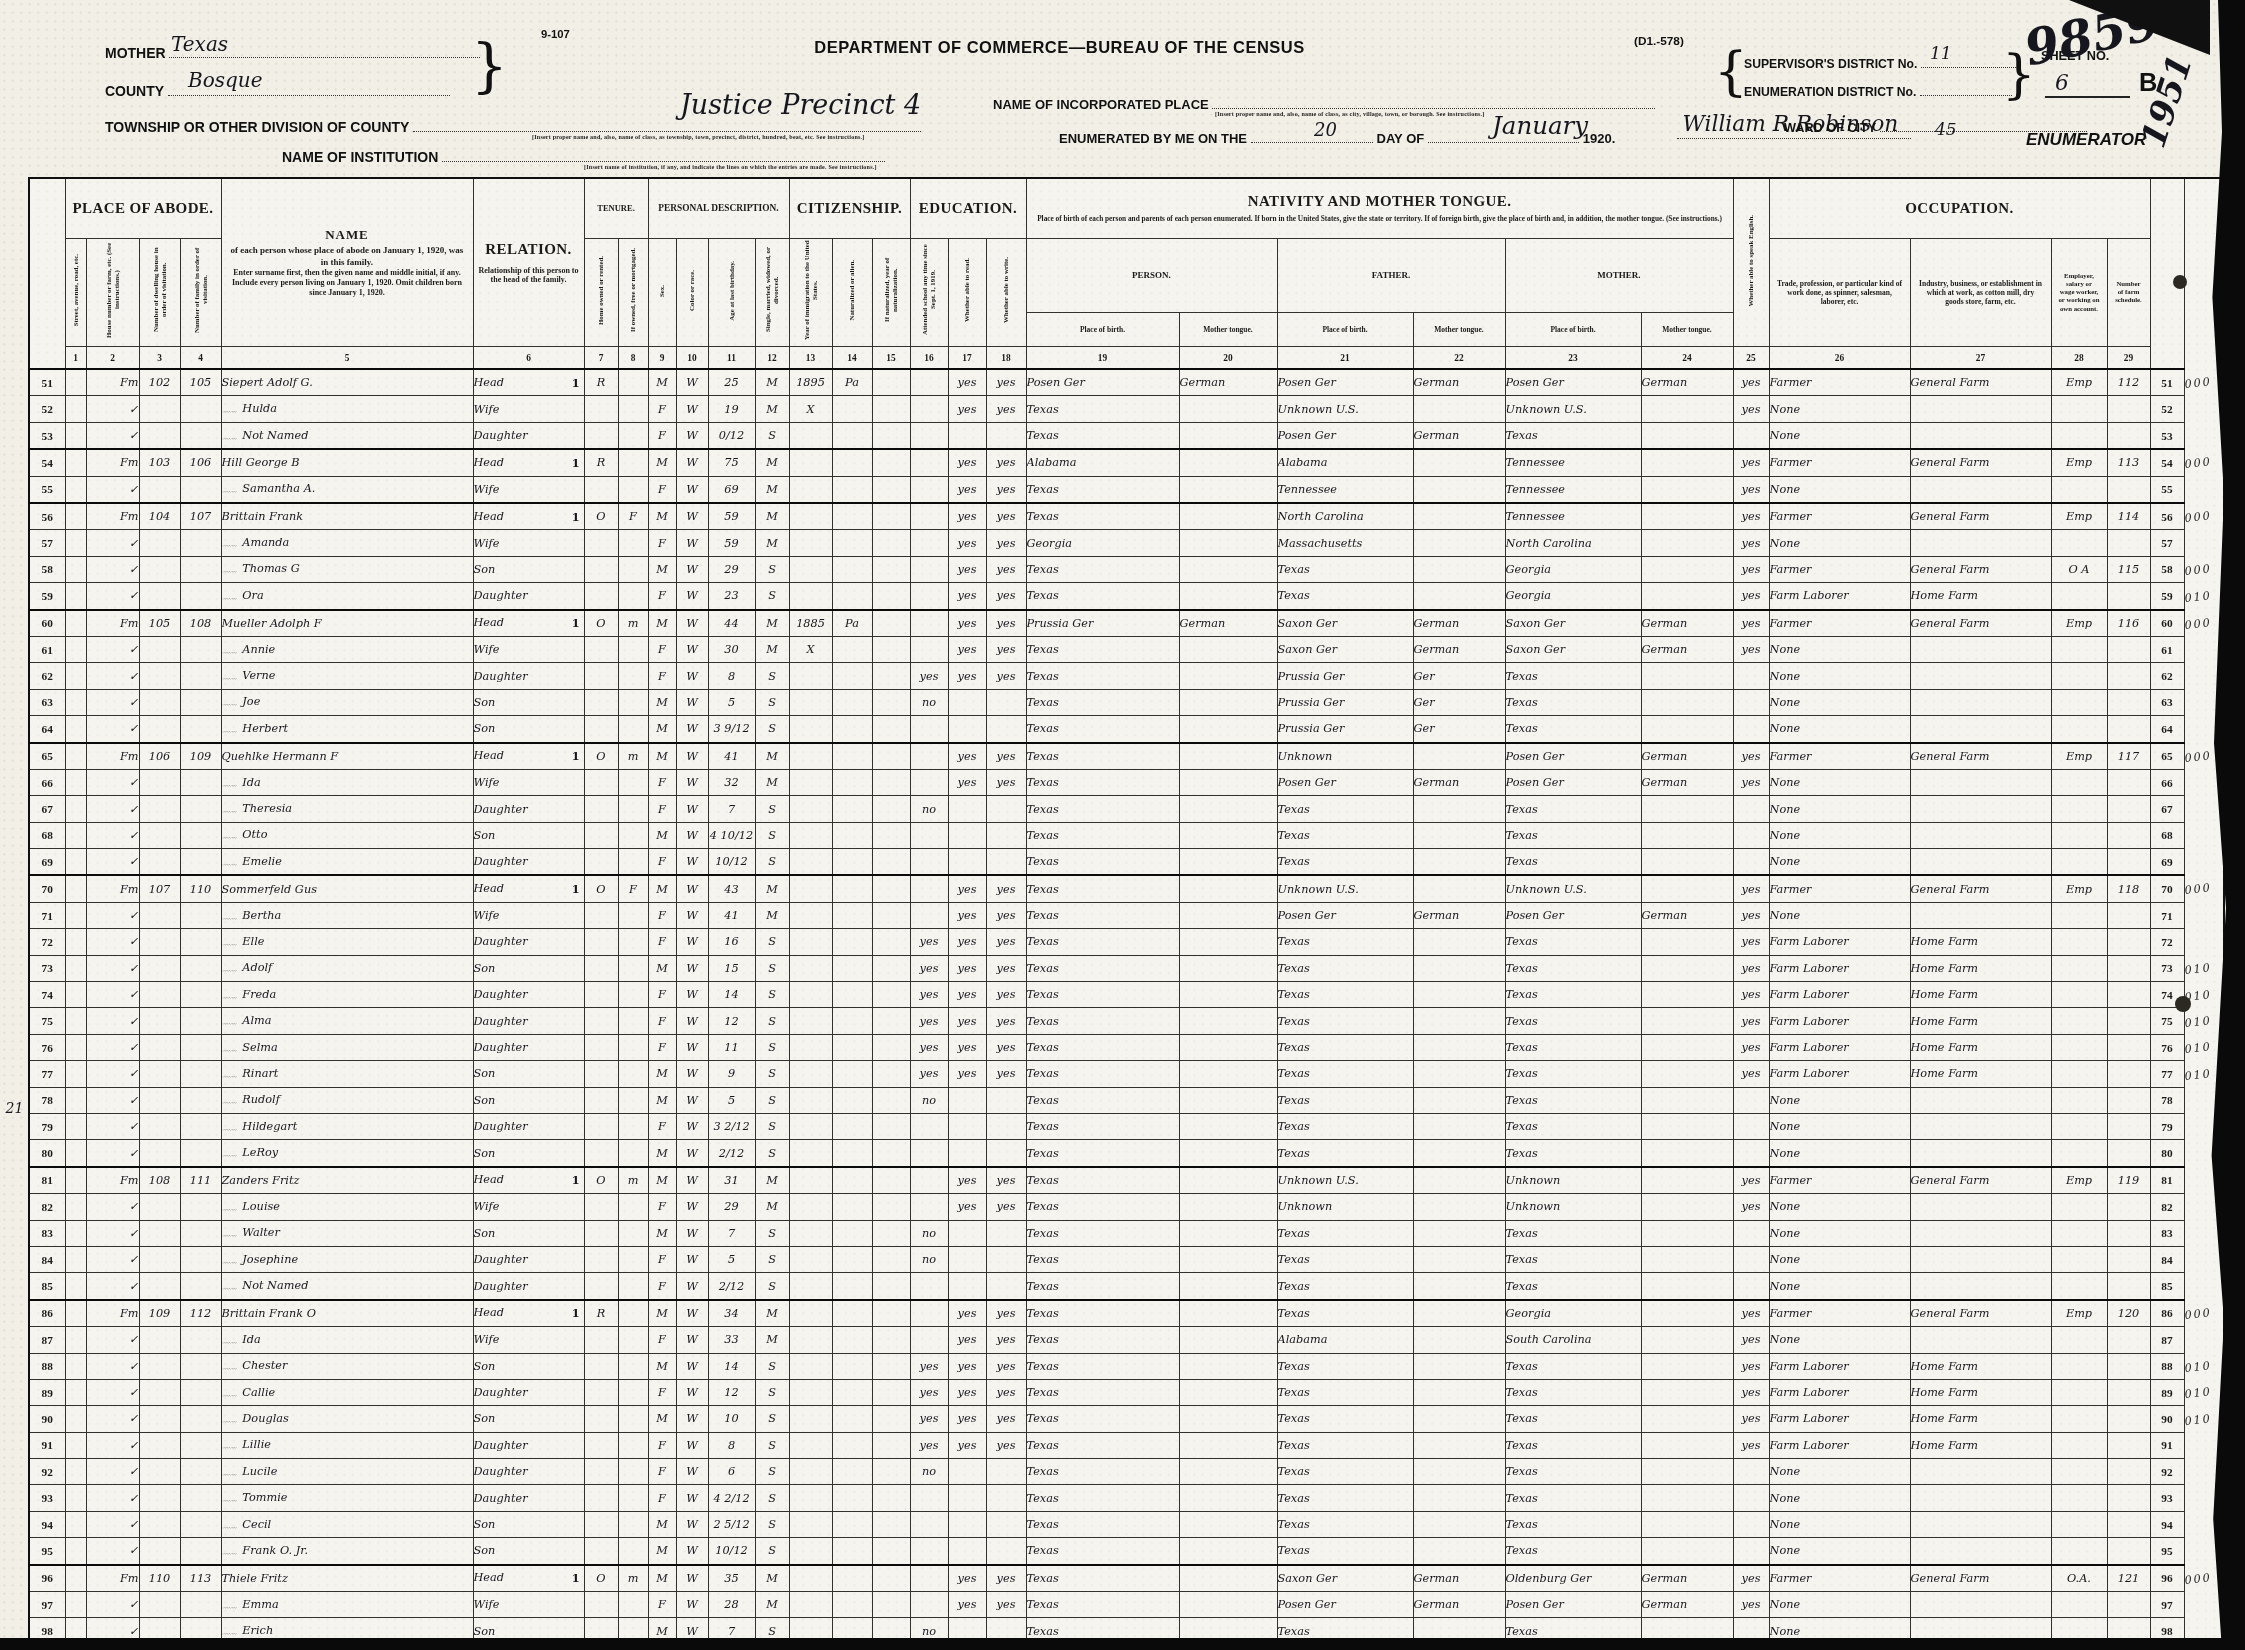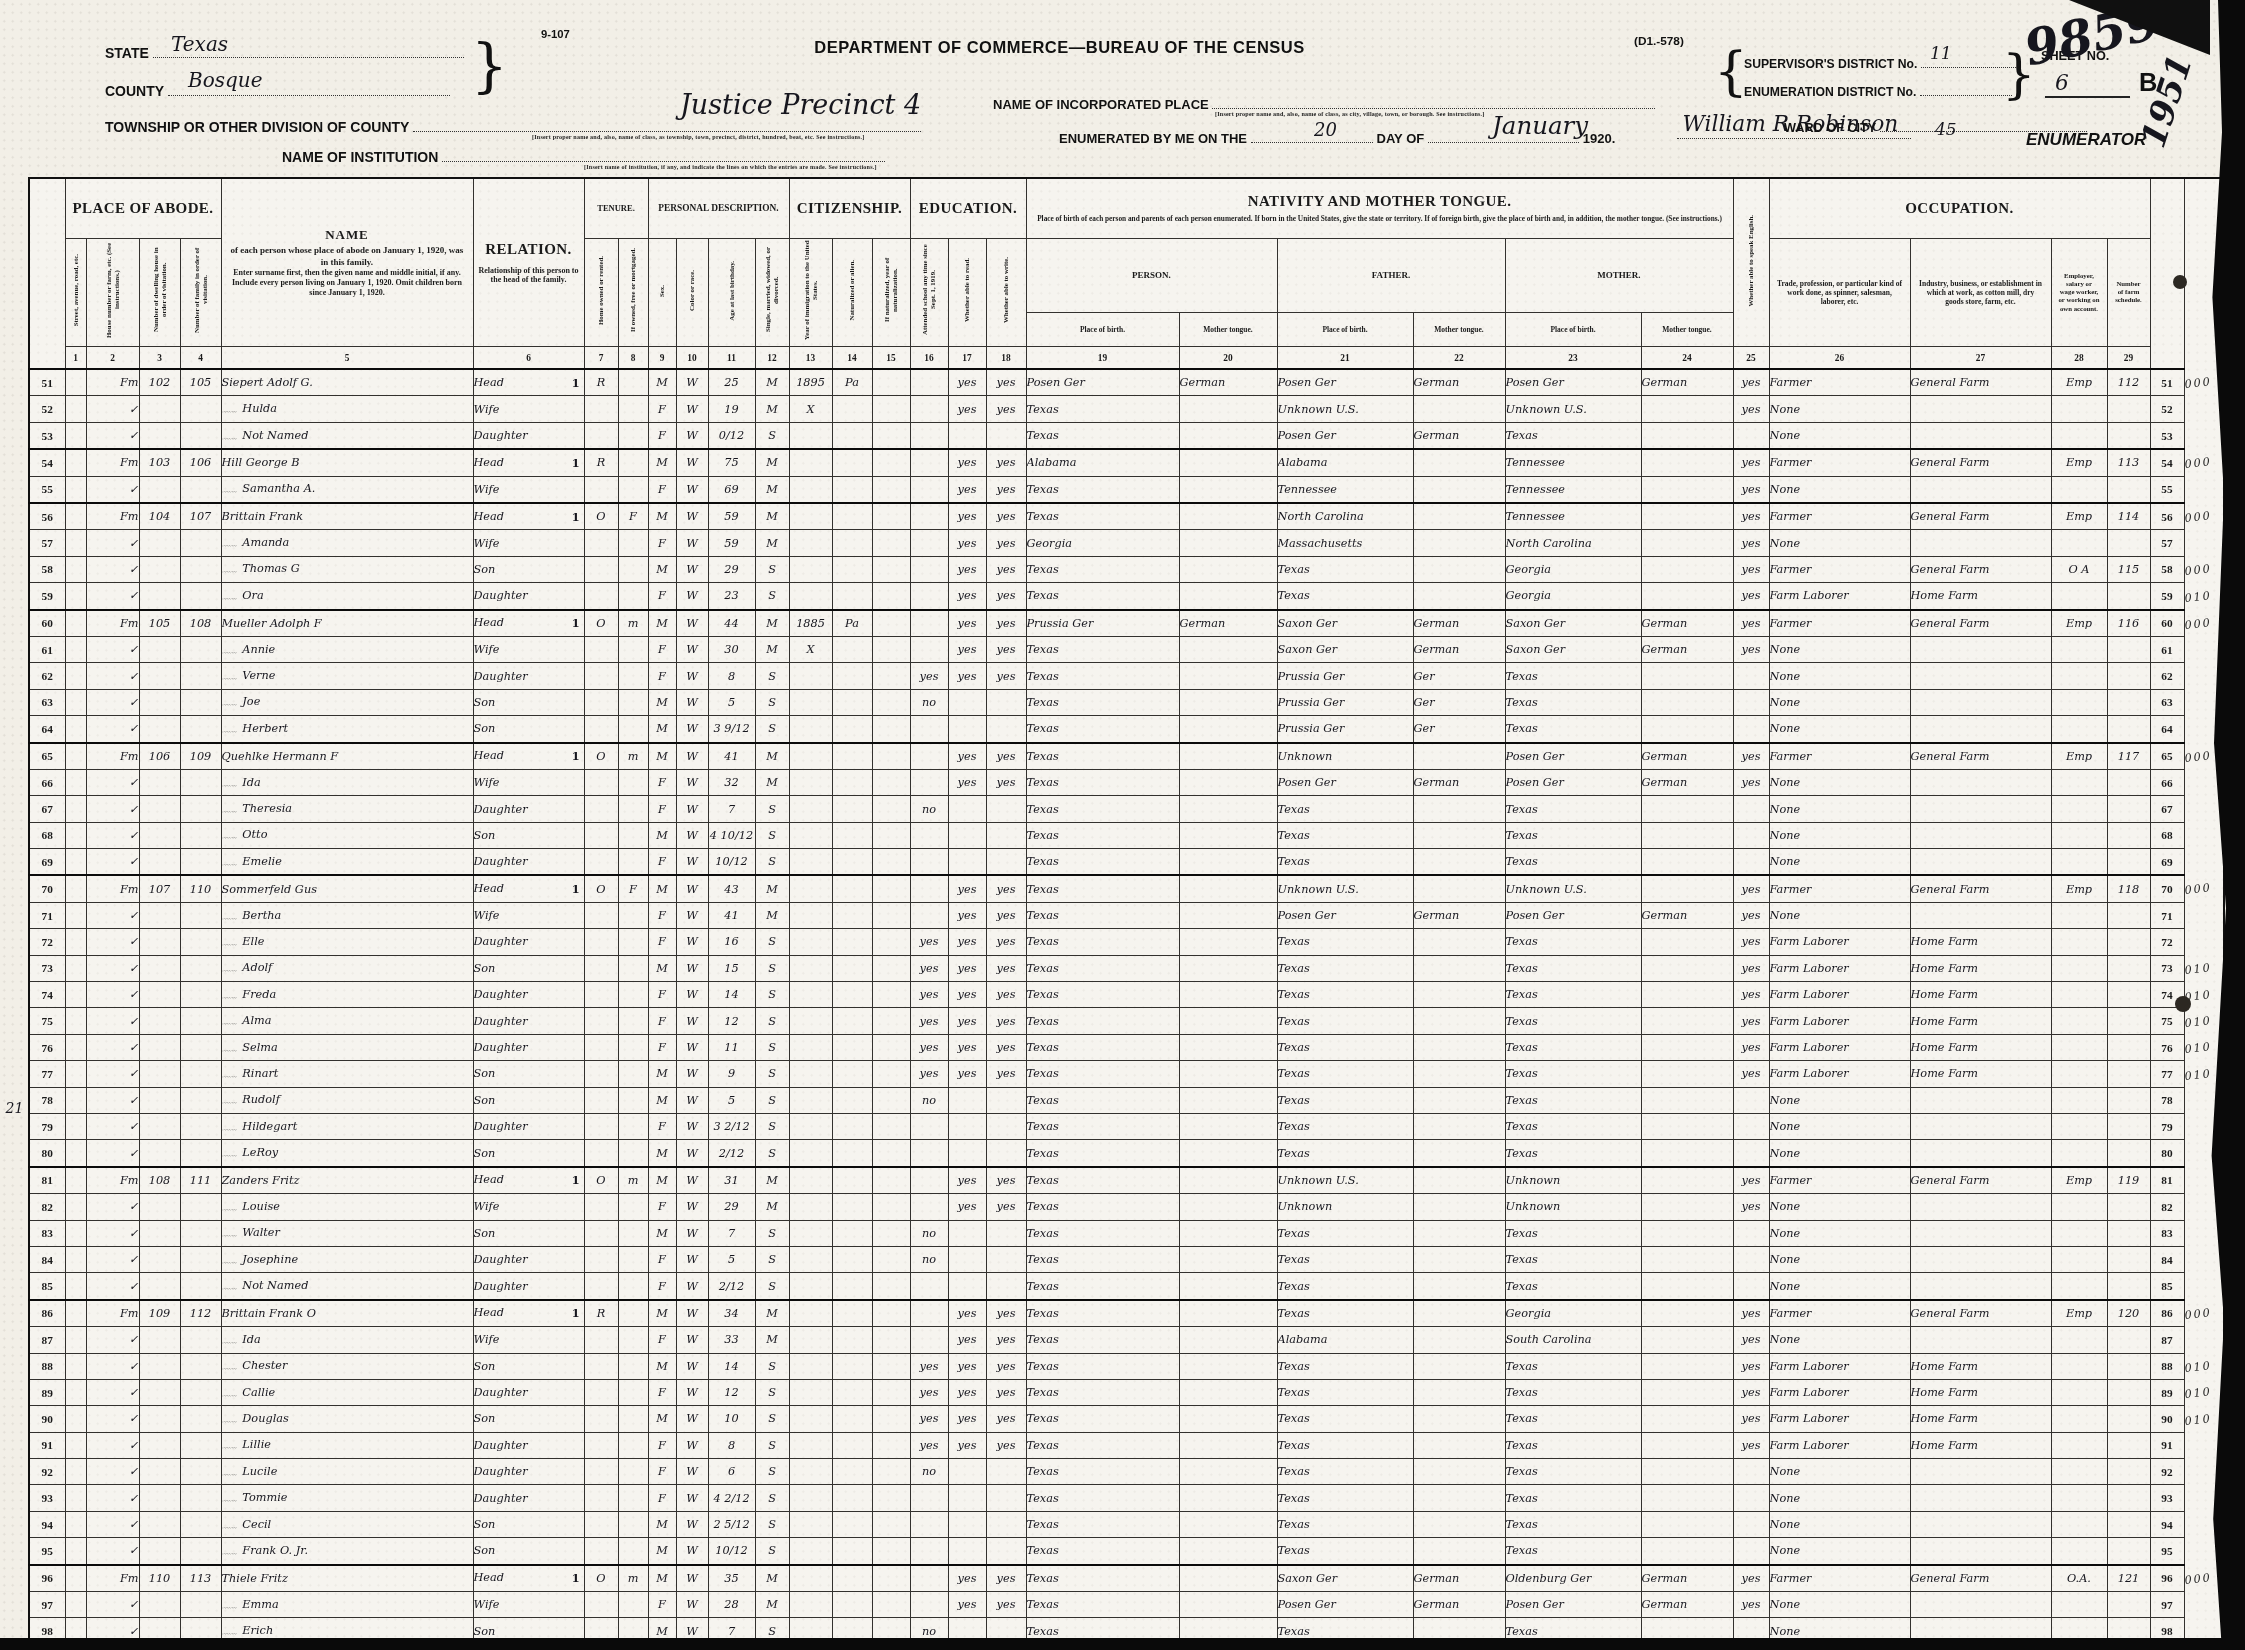--- a/index.html
+++ b/index.html
@@ -57,21 +57,21 @@
 </head>
 <body>
 
 <div id="page">
 
   <div class="abs lbl" style="left:541px;top:28px;font-size:11.3px;">9-107</div>
   <div class="abs lbl" style="left:777px;top:38px;width:565px;text-align:center;font-size:16.5px;letter-spacing:0.5px;">DEPARTMENT OF COMMERCE—BUREAU OF THE CENSUS</div>
   <div class="abs lbl" style="left:1634px;top:34px;font-size:11.8px;">(D1.-578)</div>
 
   <div class="abs" style="left:105px;top:45px;">
-    <span class="lbl" style="font-size:14px;">STATE</span>
+    <span class="lbl" style="font-size:14px;">MOTHER</span>
     <span class="dots" style="width:311px;"></span>
   </div>
   <div class="abs hw" style="left:171px;top:32px;font-size:20px;">Texas</div>
 
   <div class="abs" style="left:105px;top:83px;">
     <span class="lbl" style="font-size:14px;">COUNTY</span>
     <span class="dots" style="width:282px;"></span>
   </div>
   <div class="abs hw" style="left:188px;top:68px;font-size:20px;">Bosque</div>
   <div class="abs brace" style="left:471px;top:32px;font-size:58px;">}</div>

